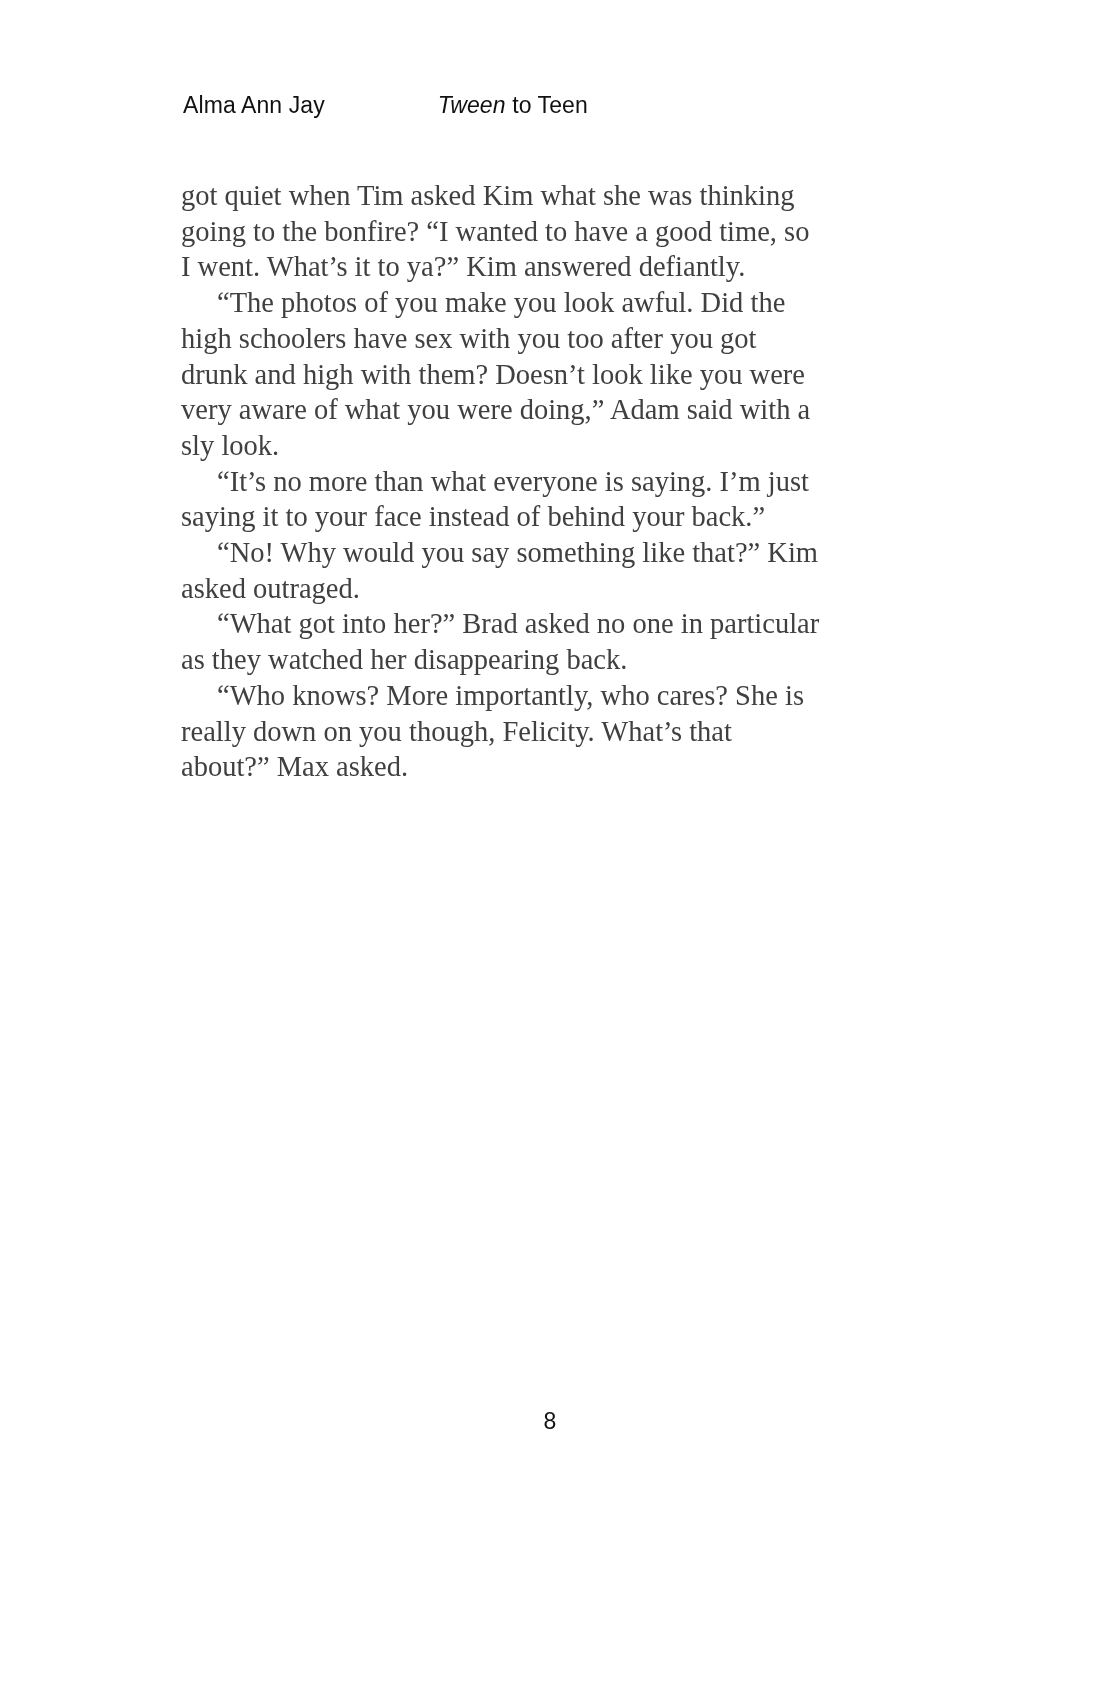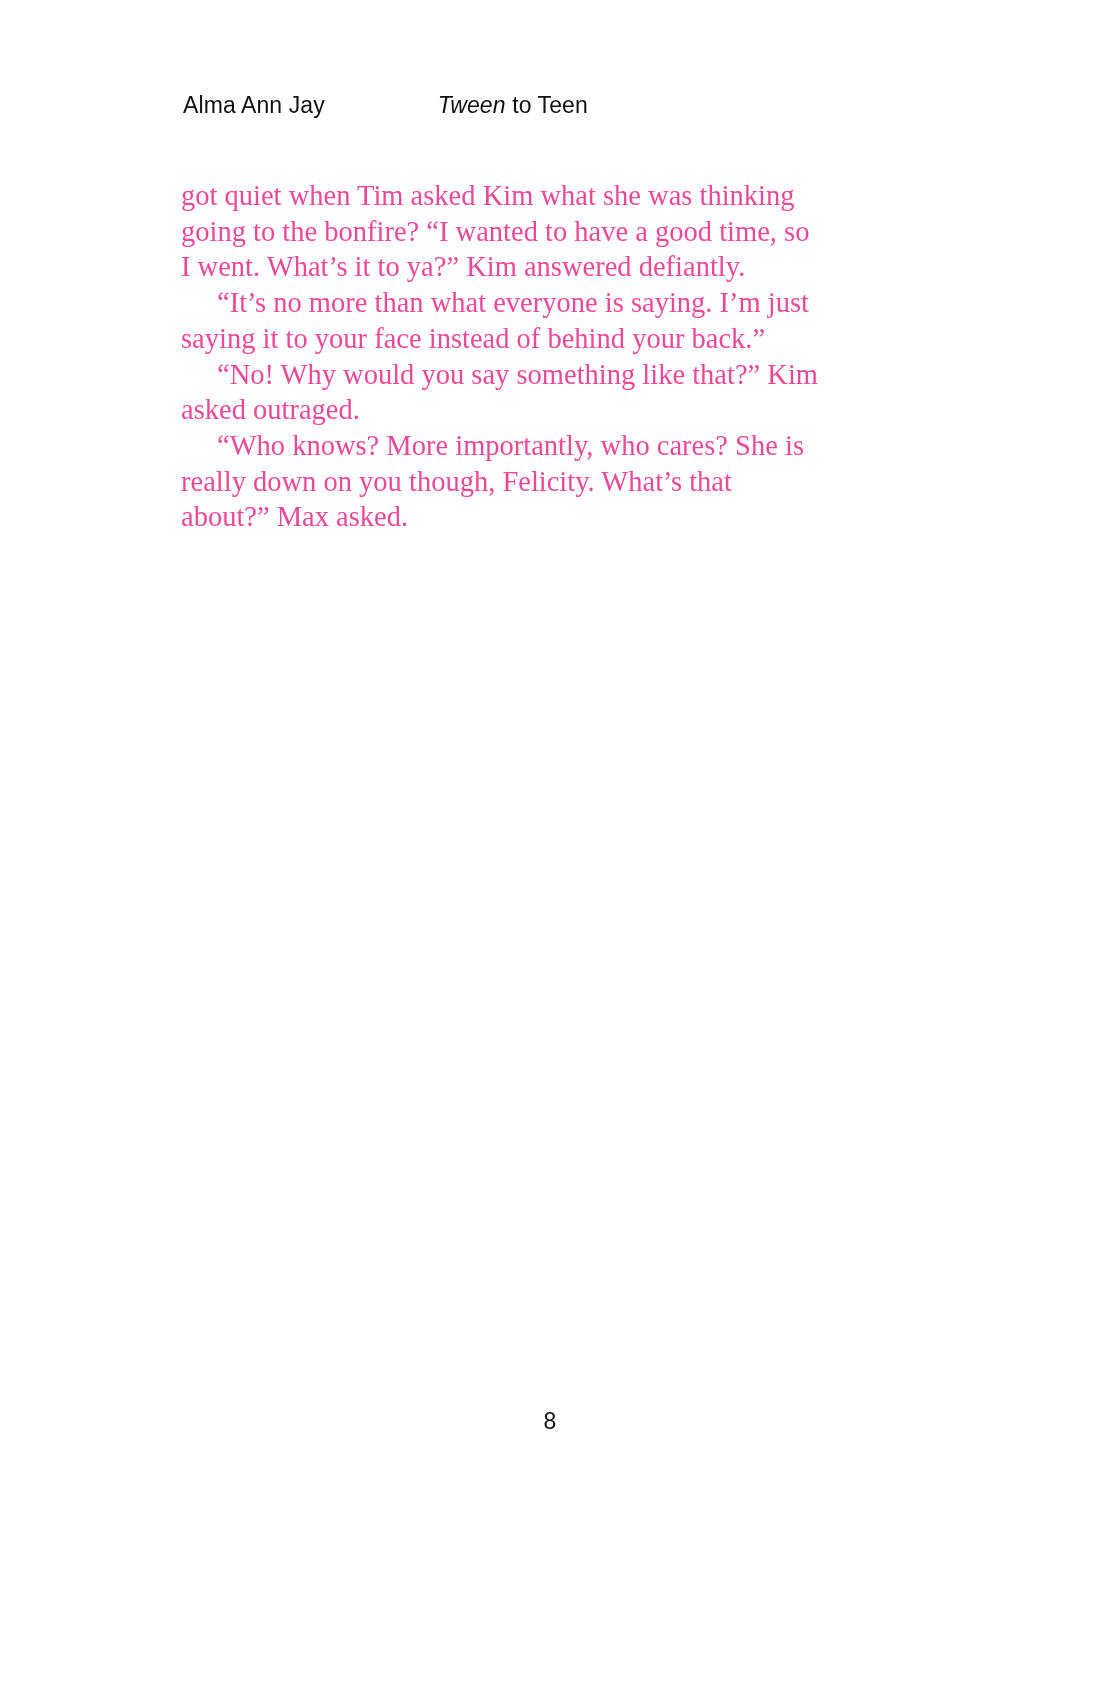--- a/index.html
+++ b/index.html
@@ -44,21 +44,21 @@
 
   
   .body-text {
     position: absolute;
     left: 181px;
     top: 178px;
     width: 640px;
     font-family: "Liberation Serif", "DejaVu Serif", serif;
     font-size: 28.5px;
     line-height: 35.7px;
-    color: #ec4899;
+    color: #404040;
     text-align: left;
   }
   .body-text p {
     margin: 0;
     padding: 0;
     text-indent: 0;
     white-space: pre-wrap;
   }
   .body-text p.indented {
     text-indent: 36px;
@@ -80,20 +80,22 @@
 <body>
 
 <div class="page">
 
   <div class="running-head">
     <span class="author">Alma Ann Jay</span><span class="title-wrap"><span class="title-italic">Tween</span><span class="title-rest"> to Teen</span></span>
   </div>
 
   <div class="body-text">
     <p>got quiet when Tim asked Kim what she was thinking going to the bonfire? “I wanted to have a good time, so I went. What’s it to ya?” Kim answered defiantly.</p>
+    <p class="indented">“The photos of you make you look awful. Did the high schoolers have sex with you too after you got drunk and high with them? Doesn’t look like you were very aware of what you were doing,” Adam said with a sly look.</p>
     <p class="indented">“It’s no more than what everyone is saying. I’m just saying it to your face instead of behind your back.”</p>
     <p class="indented">“No! Why would you say something like that?” Kim asked outraged.</p>
+    <p class="indented">“What got into her?” Brad asked no one in particular as they watched her disappearing back.</p>
     <p class="indented">“Who knows? More importantly, who cares? She is really down on you though, Felicity. What’s that about?” Max asked.</p>
   </div>
 
   <div class="folio">8</div>
 
 </div>
 
 </body></html>

